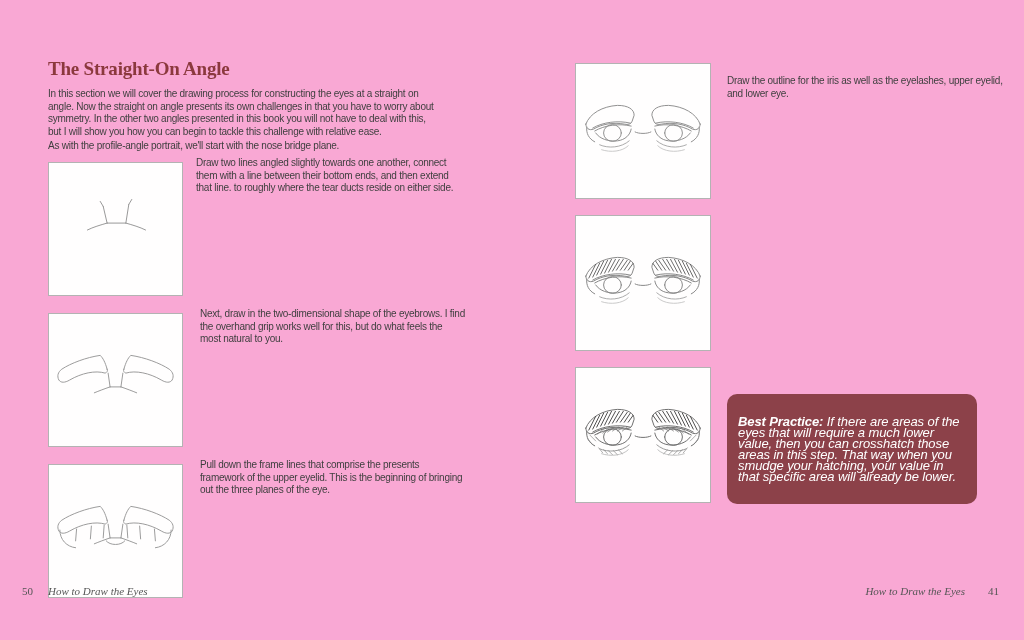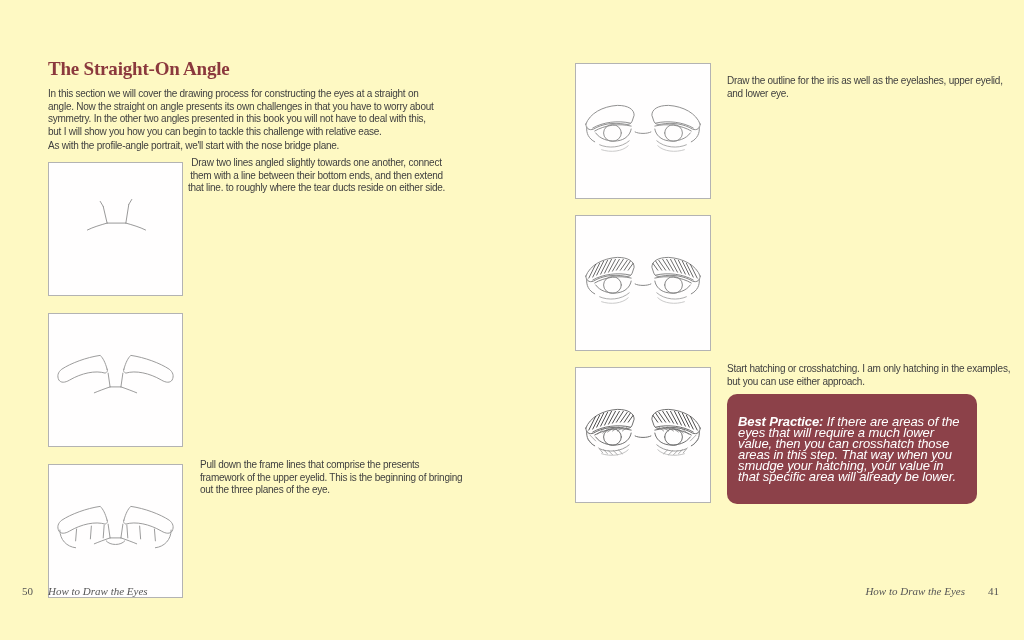--- a/index.html
+++ b/index.html
@@ -1,18 +1,18 @@
 <!DOCTYPE html>
 <html><head>
 <meta charset="utf-8">
 <style>
   * { margin:0; padding:0; box-sizing:border-box; }
   html,body { background:#ffffff; }
   body { font-family:"Liberation Sans", sans-serif; color:#3f3f3f; }
-  .spread { position:relative; width:1024px; height:640px; background:#fef9c3; overflow:hidden; }
+  .spread { position:relative; width:1024px; height:640px; background:#f9a8d4; overflow:hidden; }
 
   .page-title {
     position:absolute; left:48px; top:58px;
     font-family:"Liberation Serif", serif; font-weight:bold;
     font-size:19px; letter-spacing:-0.2px; color:#8b393d;
   }
   .body-text {
     font-size:10px; line-height:12.5px; letter-spacing:-0.25px; color:#3f3f3f;
   }
   .intro { position:absolute; left:48px; top:88px; width:392px; }
@@ -25,21 +25,21 @@
   .sketch-box svg { display:block; width:100%; height:100%; }
 
   #l-box1 { left:48px; top:162px; }
   #l-box2 { left:48px; top:313px; }
   #l-box3 { left:48px; top:464px; }
   #r-box1 { left:575px; top:63px;  width:136px; height:136px; }
   #r-box2 { left:575px; top:215px; width:136px; height:136px; }
   #r-box3 { left:575px; top:367px; width:136px; height:136px; }
 
   .caption { position:absolute; }
-  #l-cap1 { left:184px; top:157px; width:265px;text-align:center; }
+  #l-cap1 { left:196px; top:157px; width:265px; }
   #l-cap2 { left:200px; top:308px; width:265px; }
   #l-cap3 { left:200px; top:459px; width:265px; }
   #r-cap1 { left:727px; top:59px;  width:285px;margin-top:16px; }
   #r-cap2 { left:727px; top:211px; width:285px; }
   #r-cap3 { left:727px; top:363px; width:285px; }
 
   .best-practice {
     position:absolute; left:727px; top:394px; width:250px;
     background:#8c4149; color:#ffffff; border-radius:10px;
     padding:22px 11px; font-style:italic;
@@ -84,20 +84,21 @@
     <svg viewBox="0 0 135 134" fill="none" stroke="#9a9a9a" stroke-width="1" stroke-linecap="round">
       <path d="M59,56 C57,49 55,45 52,42 C38,44 22,50 13,56 C9,59 8,63 10,67 C12,70 16,70 21,67 C33,60 47,57 57,60 C59,59 60,58 59,56 Z"></path>
       <path d="M76,56 C78,49 80,45 83,42 C97,44 113,50 122,56 C126,59 127,63 125,67 C123,70 119,70 114,67 C102,60 88,57 78,60 C76,59 75,58 76,56 Z"></path>
       <path d="M60,60 L62,74"></path>
       <path d="M75,60 L73,74"></path>
       <path d="M62,74 L73,74"></path>
       <path d="M62,74 C56,76 51,78 46,80"></path>
       <path d="M73,74 C79,76 84,78 89,80"></path>
     </svg>
   </div>
+  <p class="body-text caption" id="l-cap2">Next, draw in the two-dimensional shape of the eyebrows. I find the overhand grip works well for this, but do what feels the most natural to you.</p>
 
   <div class="sketch-box" id="l-box3">
     <svg viewBox="0 0 135 134" fill="none" stroke="#9a9a9a" stroke-width="1" stroke-linecap="round">
       <path d="M59,56 C57,49 55,45 52,42 C38,44 22,50 13,56 C9,59 8,63 10,67 C12,70 16,70 21,67 C33,60 47,57 57,60 C59,59 60,58 59,56 Z"></path>
       <path d="M76,56 C78,49 80,45 83,42 C97,44 113,50 122,56 C126,59 127,63 125,67 C123,70 119,70 114,67 C102,60 88,57 78,60 C76,59 75,58 76,56 Z"></path>
       <path d="M60,60 L62,74"></path>
       <path d="M75,60 L73,74"></path>
       <path d="M62,74 L73,74"></path>
       <path d="M62,74 C56,76 51,78 46,80"></path>
       <path d="M73,74 C79,76 84,78 89,80"></path>
@@ -204,21 +205,20 @@
           <path d="M38,84 L42,88"></path>
             <path d="M43,83 L47,87"></path>
           <path d="M12,72 L17,78"></path>
             <path d="M14,68 L20,74"></path>
         </g>
       </g>
       <use href="#eyeL3" transform="matrix(-1 0 0 1 136 0)"></use>
       <path d="M60,69 C64,71 72,71 76,69"></path>
     </svg>
   </div>
-  <p class="body-text caption" id="r-cap3">Start hatching or crosshatching. I am only hatching in the examples, but you can use either approach.</p>
 
   <div class="best-practice">
     <span class="bp-label">Best Practice:</span><span> If there are areas of the eyes that will require a much lower value, then you can crosshatch those areas in this step. That way when you smudge your hatching, your value in that specific area will already be lower.</span>
   </div>
 
   <div class="footer-item book-title" id="ft-right">How to Draw the Eyes</div>
   <div class="footer-item" id="pg-right">41</div>
 
 </div>
 

